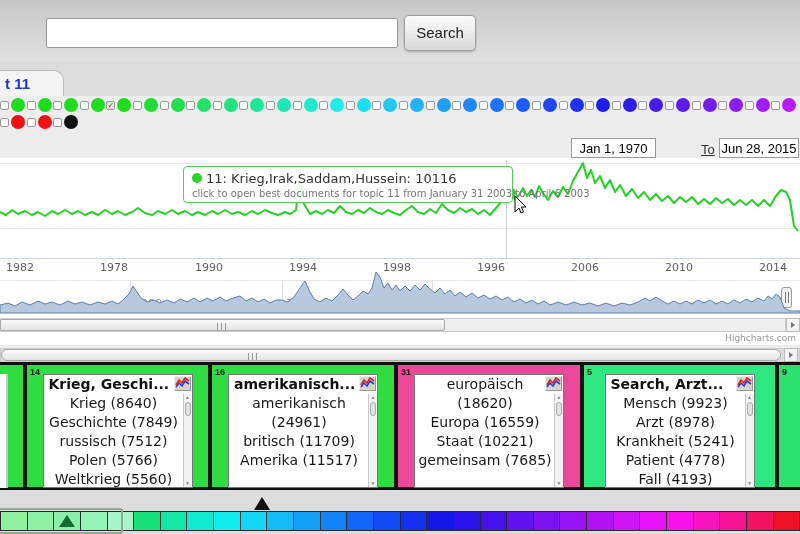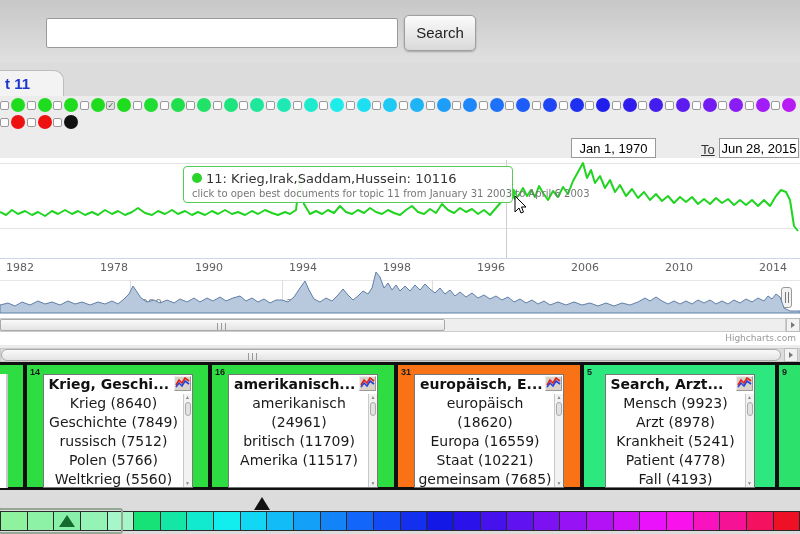--- a/index.html
+++ b/index.html
@@ -342,24 +342,23 @@
             <div>britisch (11709)</div>
             <div>Amerika (11517)</div>
           </div>
           <div class="tsb">
             <div class="tsb-up">▲</div>
             <div class="tsb-thumb"></div>
             <div class="tsb-dn">▼</div>
           </div>
         </div>
       </div>
-      <div class="tcell" style="left: 398px; width: 182px; background: #f97316;">
+      <div class="tcell" style="left: 398px; width: 182px; background: #ec4899;">
         <div class="tnum">31</div>
         <div class="tbox" style="left: 16px;">
-          <div class="ttitle">europäisch, E...</div>
           <div class="ticon">
             <svg width="15" height="13" viewBox="0 0 15 13">
               <polyline points="1,10 4,6 7,9 10,4 14,7" fill="none" stroke="#2244dd" stroke-width="1.6"></polyline>
               <polyline points="1,8 4,3 7,6 10,1 14,4" fill="none" stroke="#dd2222" stroke-width="1.6"></polyline>
             </svg>
           </div>
           <div class="twords">
             <div>europäisch (18620)</div>
             <div>Europa (16559)</div>
             <div>Staat (10221)</div>

